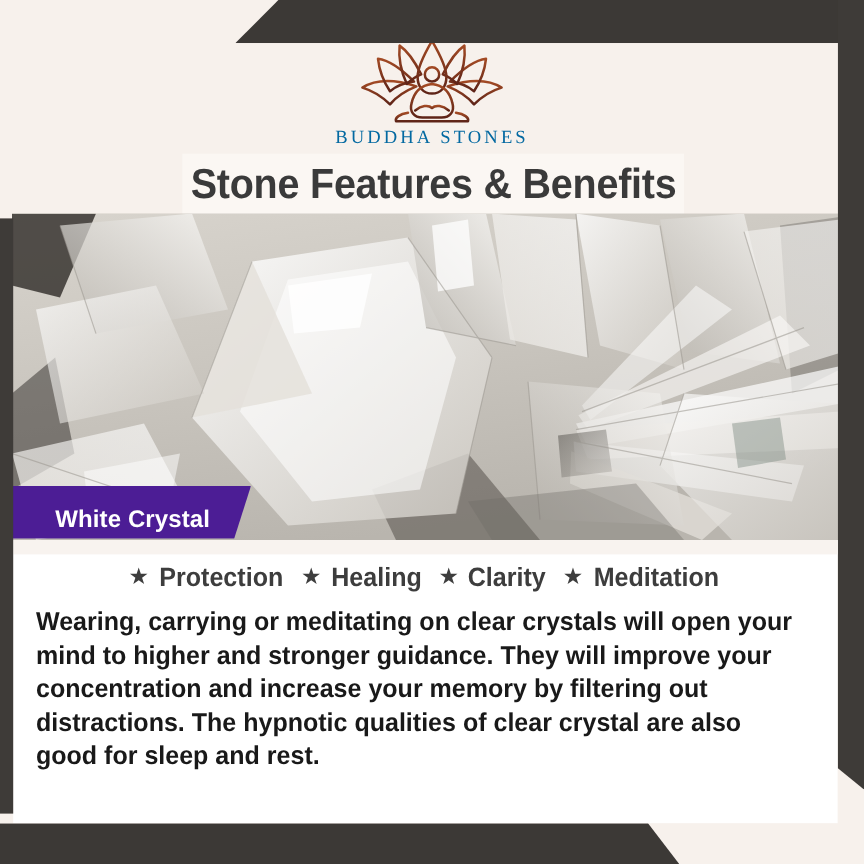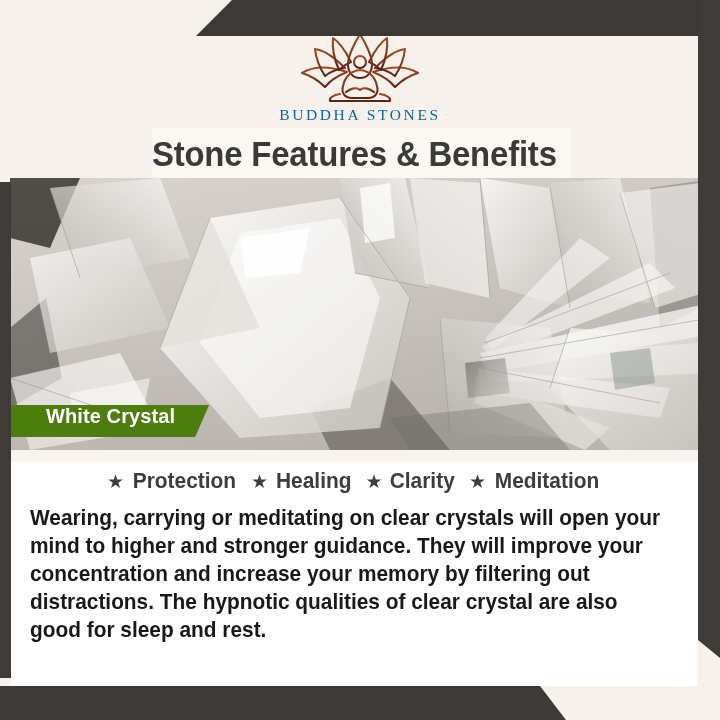--- a/index.html
+++ b/index.html
@@ -94,21 +94,21 @@
   }
   .title-band {
     position: absolute;
     top: 128px;
     left: 152px;
     width: 418px;
     height: 52px;
     background: #fbf7f3;
     display: flex;
     align-items: center;
-    justify-content: flex-end;
+    justify-content: center;
     z-index: 3;
   }
   .title-text {
     font-family: "Liberation Sans Narrow", "Liberation Sans", sans-serif;
     font-weight: bold;
     font-size: 35px;
     color: #3a3a3a;
     letter-spacing: -0.2px;
     transform: scaleX(0.94);
     white-space: nowrap;
@@ -125,27 +125,28 @@
     z-index: 4;
     background: #cfcac3;
   }
   .photo svg { display: block; }
 
   .photo-label {
     position: absolute;
     left: 10px;
     top: 405px;
     height: 32px;
-    padding: 0 34px 0 36px;
-    background: #4d7c0f;
+    padding: 12px 34px 0 36px;
+    background: #4c1d95;
     color: #ffffff;
     font-size: 20px;
     font-weight: bold;
     letter-spacing: 0.1px;
     display: flex;
+    align-items: center;
     clip-path: polygon(0 0, 100% 0, calc(100% - 14px) 100%, 0 100%);
     z-index: 5;
   }
 
   
   .body-panel {
     position: absolute;
     top: 450px;
     left: 11px;
     width: 687px;

